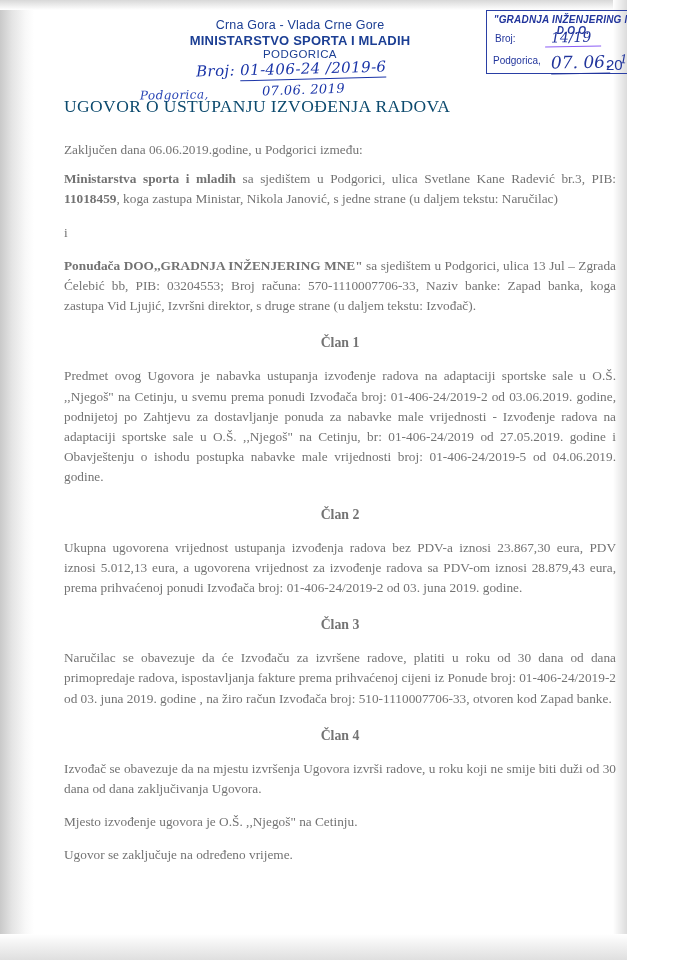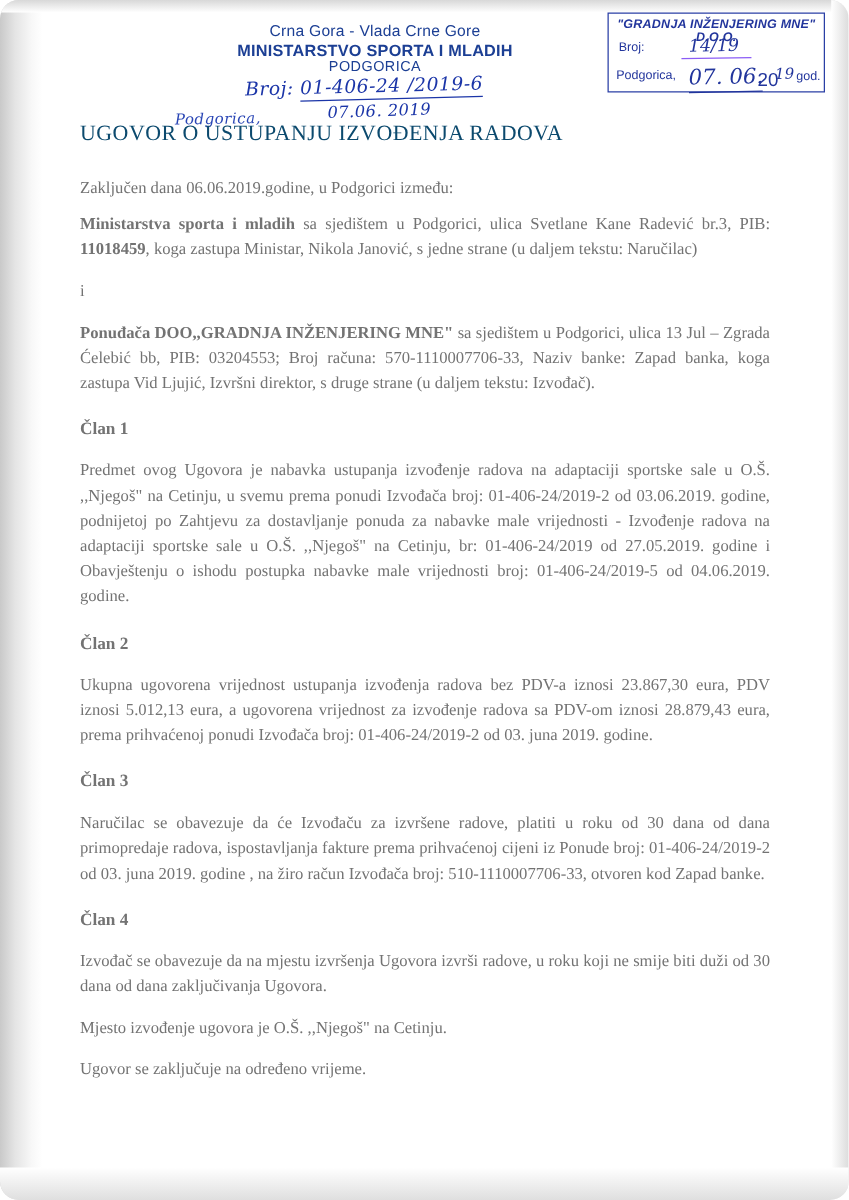--- a/index.html
+++ b/index.html
@@ -2,27 +2,26 @@
 <html><head>
 <meta charset="utf-8">
 <style>
   html, body {
     margin: 0;
     padding: 0;
     background: #ffffff;
   }
   #page {
     position: relative;
-    width: 679px;
+    width: 627px;
     height: 960px;
     background: #ffffff;
     overflow: hidden;
     font-family: "Liberation Serif", serif;
     color: #111111;
-    border-radius: 15px;
   }
 
   
   .paper-edge-left {
     position: absolute;
     left: 0; top: 0;
     width: 34px; height: 960px;
     background: linear-gradient(to right, #c9c9c9 0%, #e4e4e4 35%, #f8f8f8 75%, #ffffff 100%);
   }
   .paper-edge-top {
@@ -195,21 +194,21 @@
     text-align: justify;
     color: #737373;
   }
   .body p {
     margin: 0 0 13px 0;
   }
   .body p.tight {
     margin-bottom: 9px;
   }
   .body .art {
-    text-align: left;
+    text-align: center;
     font-weight: bold;
     margin: 17px 0 12px 0;
     font-size: 13.8px;
   }
   b { font-weight: bold; }
   .sp-i { margin: 9px 0 11px 0; }
 </style>
 </head>
 <body>
 

